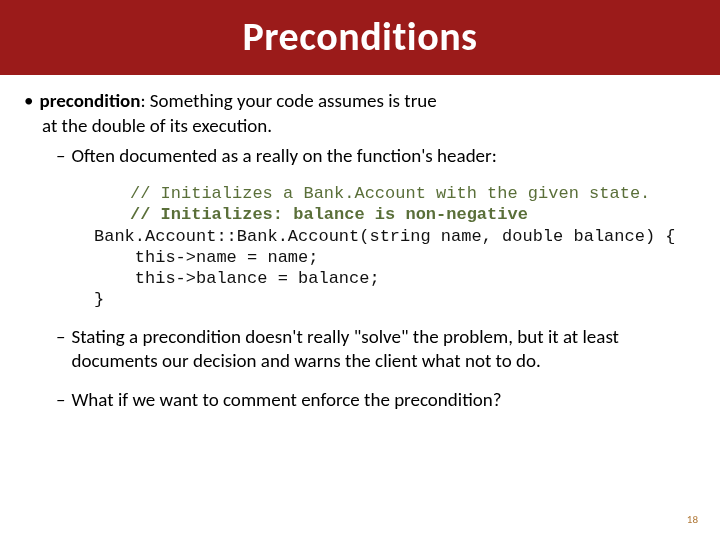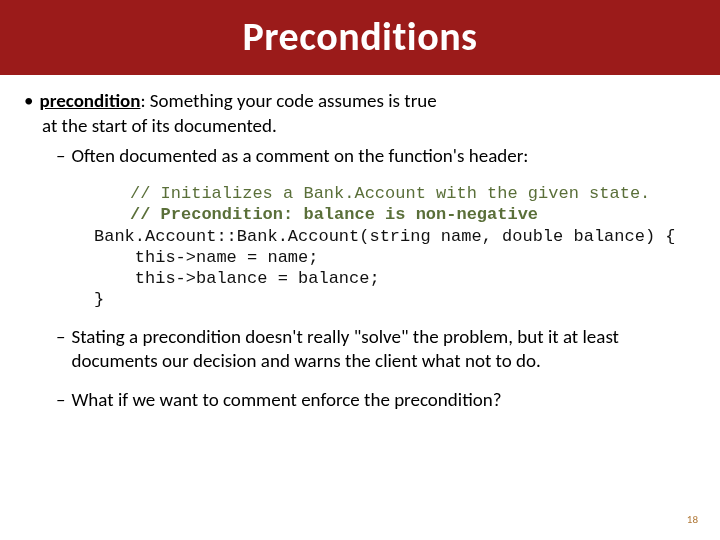--- a/index.html
+++ b/index.html
@@ -5,21 +5,21 @@
   * { margin: 0; padding: 0; box-sizing: border-box; }
   html, body { width: 720px; height: 540px; font-family: Calibri, Arial, sans-serif; background: #fff; color: #000; }
   .slide { width: 720px; height: 540px; position: relative; background: #fff; }
   .title-bar { background: #9b1b1a; color: #fff; text-align: center; padding: 12px 0 14px 0; }
   .title-bar h1 { font-size: 40px; font-weight: 700; letter-spacing: 0.5px; }
   .body { padding: 14px 24px 0 24px; font-size: 19px; line-height: 1.3; }
   .bullet-row { display: flex; }
   .bullet-mark { margin-right: 6px; }
   .lvl1 { margin-left: 0; margin-bottom: 6px; }
   .lvl1 .continuation { margin-left: 18px; }
-  .term { font-weight: 700; text-decoration: underline; }
+  .term { font-weight: 700; }
   .em { }
   .dash-list { margin-top: 6px; margin-left: 32px; }
   .dash-item { display: flex; margin-bottom: 14px; }
   .dash-mark { margin-right: 6px; }
   .code-block {
     margin: 10px 0 14px 70px;
     font-family: "Consolas", "Courier New", monospace;
     font-size: 17px;
     white-space: pre;
     line-height: 1.25;
@@ -40,32 +40,32 @@
 
   <div class="body">
 
     <div class="lvl1">
       <div class="bullet-row">
         <span class="bullet-mark">•</span>
         <span>
           <span class="term">precondition</span><span>: Something your code </span><span class="em">assumes is true</span>
         </span>
       </div>
-      <div class="continuation">at the start of its documented.</div>
+      <div class="continuation">at the double of its execution.</div>
     </div>
 
     <div class="dash-list">
       <div class="dash-item">
         <span class="dash-mark">–</span>
-        <span>Often documented as a comment on the function's header:</span>
+        <span>Often documented as a really on the function's header:</span>
       </div>
     </div>
 
     <div class="code-block"><span class="comment">// Initializes a Bank.Account with the given state.</span>
-<span class="comment kw-strong">// Precondition: balance is non-negative</span>
+<span class="comment kw-strong">// Initializes: balance is non-negative</span>
 <span>Bank.Account::Bank.Account(string name, double balance) {</span>
 <span>    this-&gt;name = name;</span>
 <span>    this-&gt;balance = balance;</span>
 <span>}</span></div>
 
     <div class="dash-list">
       <div class="dash-item">
         <span class="dash-mark">–</span>
         <span>Stating a precondition doesn't really "solve" the problem, but it at least documents our decision and warns the client what not to do.</span>
       </div>

